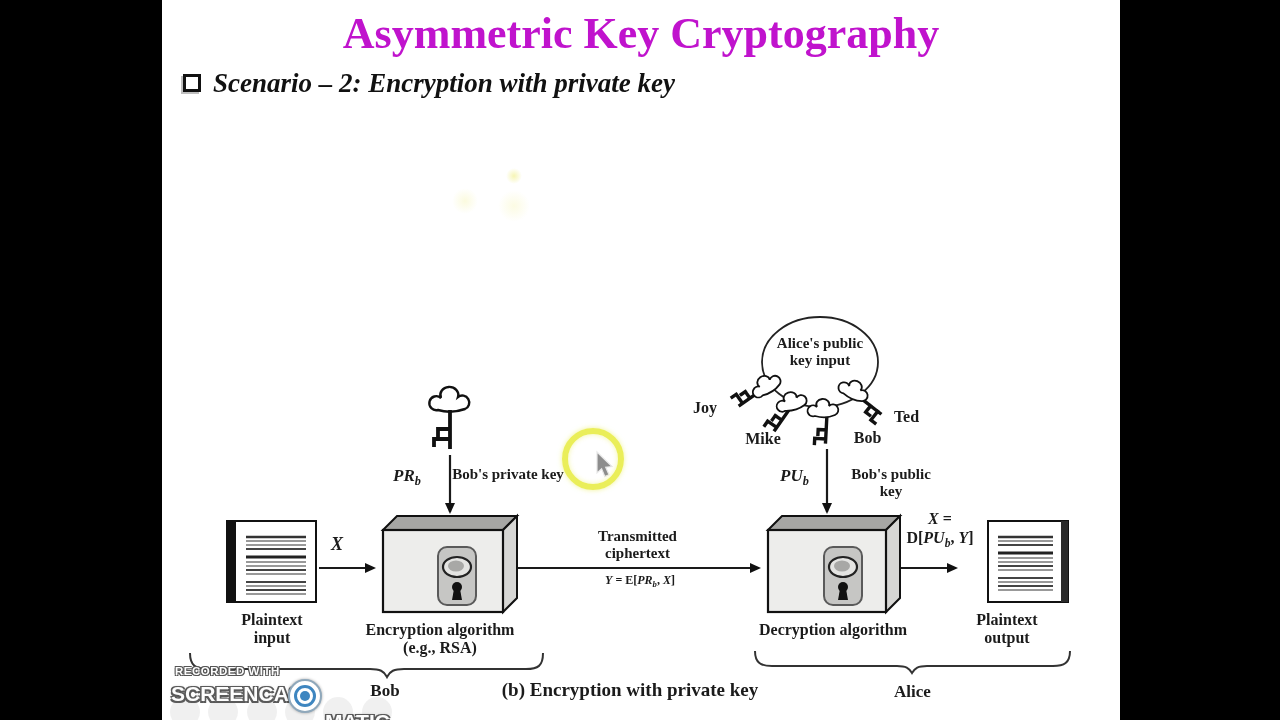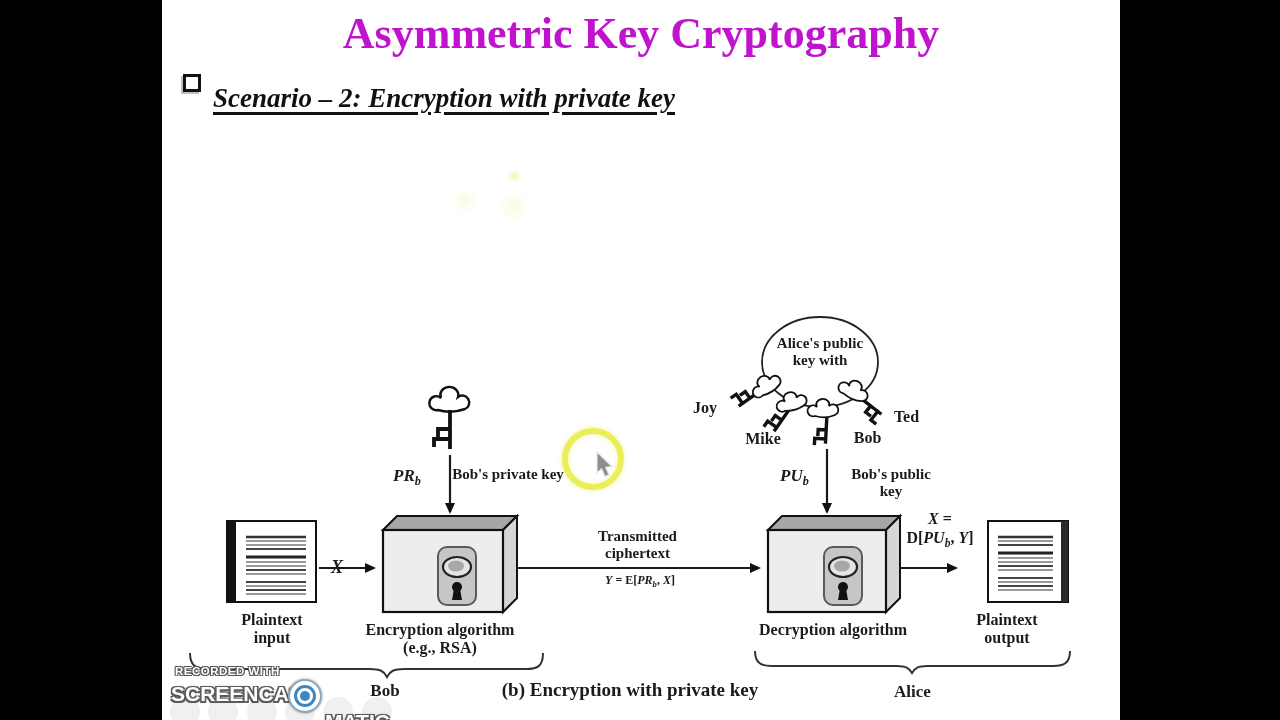--- a/index.html
+++ b/index.html
@@ -10,26 +10,26 @@
   .bar.left { left:0; width:162px; }
   .bar.right { left:1120px; width:160px; }
 
   .title { position:absolute; left:162px; top:8px; width:958px; text-align:center;
            font-weight:bold; font-size:44px; color:#c013cd; letter-spacing:0px; }
 
   .scenario { position:absolute; left:183px; top:68px; display:flex; align-items:flex-start; }
   .bullet-square { width:18px; height:18px; border:3px solid #111; margin:6px 12px 0 0;
                    box-shadow:-2px 2px 0 rgba(0,0,0,0.25); background:#fff; flex:none; }
   .scenario-text { font-size:27px; font-weight:bold; font-style:italic; color:#111;
-                   text-decoration:underline; text-underline-offset:5px; text-decoration-thickness:2.5px;margin-top:15px; }
+                   text-underline-offset:5px; text-decoration-thickness:2.5px; }
 
   svg.diagram { position:absolute; left:0; top:0; width:1280px; height:720px; }
 
   .lbl { position:absolute; font-weight:bold; color:#1b1b1b; text-align:center; line-height:1.15; }
-  .it { font-style:italic;margin-top:23px; }
+  .it { font-style:italic; }
   sub { font-size:0.72em; }
 
   .cursor-ring { position:absolute; left:562px; top:428px; width:62px; height:62px;
                  border:6px solid rgba(230,235,60,0.85); border-radius:50%;
                  box-shadow:0 0 5px rgba(230,235,60,0.55), inset 0 0 5px rgba(230,235,60,0.45); }
   .smudge { position:absolute; border-radius:50%;
             background:radial-gradient(circle, rgba(240,238,130,0.75) 0%, rgba(240,238,130,0) 70%); }
 
   .wm-recorded { position:absolute; left:175px; top:665px; font-family:"Liberation Sans", sans-serif;
                  font-weight:bold; font-size:11.5px; letter-spacing:0.5px; color:#fdfdfd;
@@ -160,21 +160,21 @@
         <line x1="998" y1="590" x2="1053" y2="590"></line>
       </g>
     </g>
 
     <path d="M190,653 C190,666 196,669 208,669 L370,669 C380,669 384,671 387,677 C390,671 394,669 404,669 L526,669 C538,669 543,666 543,653" fill="none" stroke="#333" stroke-width="2"></path>
     <path d="M755,651 C755,663 761,666 772,666 L897,666 C906,666 909,668 912,673 C915,668 918,666 927,666 L1053,666 C1064,666 1070,663 1070,651" fill="none" stroke="#333" stroke-width="2"></path>
 
     <path d="M597,452 v21 l4.6,-4.2 l3.2,7.8 l4.2,-1.8 l-3.3,-7.6 l6.3,-0.6 z" fill="#8d8d8d" stroke="#e8e8e8" stroke-width="1.2"></path>
   </svg>
 
-  <div class="lbl" style="left:770px; top:335px; width:100px; font-size:15px;">Alice's public key with</div>
+  <div class="lbl" style="left:770px; top:335px; width:100px; font-size:15px;">Alice's public key input</div>
   <div class="lbl" style="left:676px; top:399px; width:58px; font-size:16px;font-family:Liberation Serif, serif;">Joy</div>
   <div class="lbl" style="left:733px; top:430px; width:60px; font-size:16px;">Mike</div>
   <div class="lbl" style="left:840px; top:429px; width:55px; font-size:16px;">Bob</div>
   <div class="lbl" style="left:879px; top:408px; width:55px; font-size:16px;">Ted</div>
 
   <div class="lbl" style="left:393px; top:466px; font-size:17px;"><span class="it">PR</span><sub class="it">b</sub></div>
   <div class="lbl" style="left:452px; top:466px; width:112px; font-size:15px;">Bob's private key</div>
 
   <div class="lbl" style="left:780px; top:466px; font-size:17px;"><span class="it">PU</span><sub class="it">b</sub></div>
   <div class="lbl" style="left:839px; top:466px; width:104px; font-size:15px;">Bob's public key</div>

